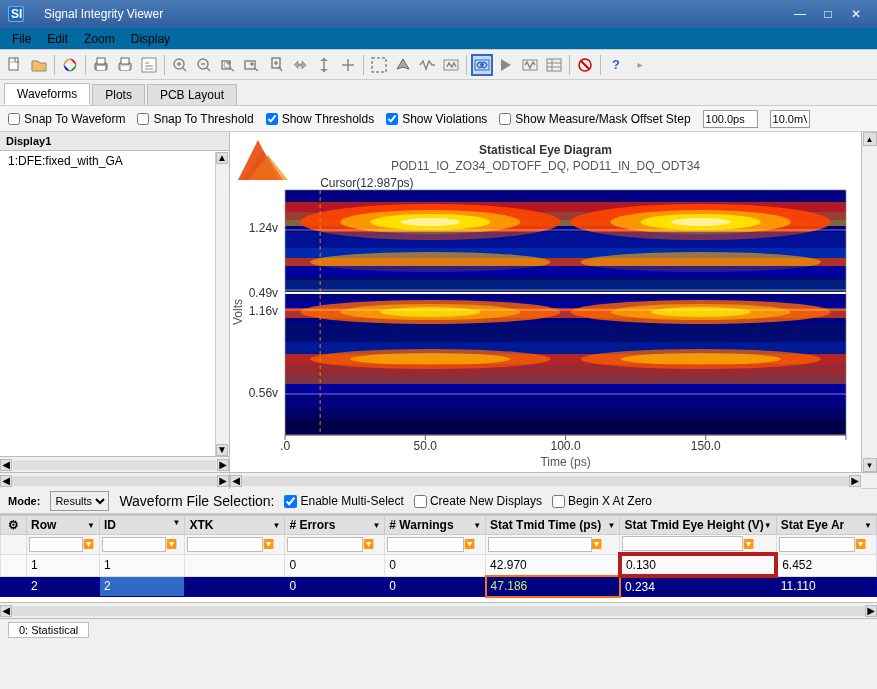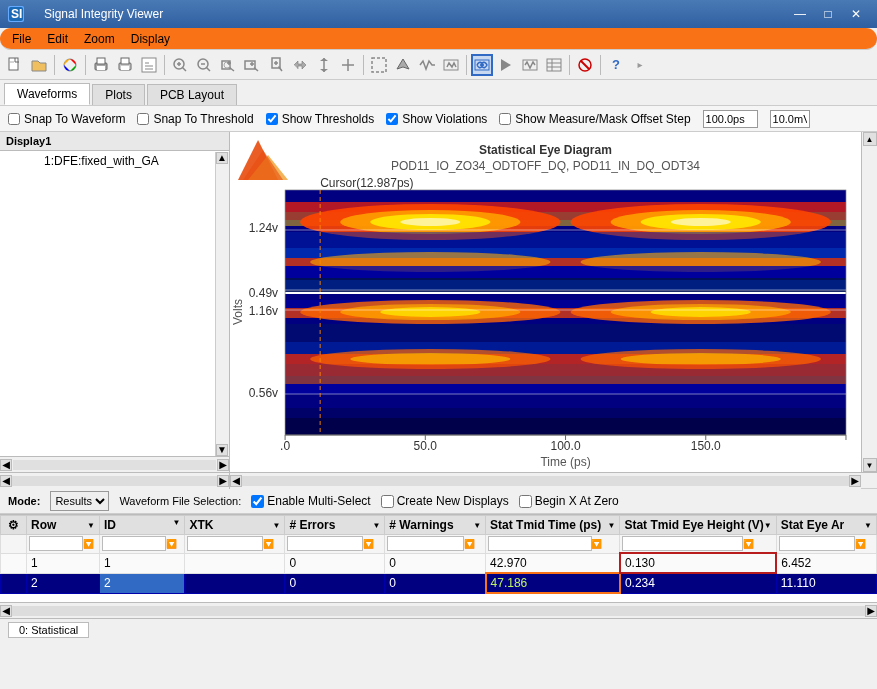--- a/index.html
+++ b/index.html
@@ -6,21 +6,21 @@
     body { background: #f0f0f0; width: 877px; height: 689px; overflow: hidden; }
     
     
     #title-bar { background: linear-gradient(to bottom, #4a7ab5, #2f5fa0); color: white; height: 28px; display: flex; align-items: center; padding: 0 8px; justify-content: space-between; }
     #title-bar-left { display: flex; align-items: center; gap: 20px; }
     #title-bar-icon { width: 16px; height: 16px; background: #66aaff; border-radius: 2px; display: flex; align-items: center; justify-content: center; font-size: 10px; }
     #title-bar-controls { display: flex; gap: 2px; }
     .title-btn { width: 26px; height: 20px; background: transparent; border: none; color: white; cursor: pointer; display: flex; align-items: center; justify-content: center; font-size: 12px; }
 
     
-    #menu-bar { background: #f97316; height: 22px; display: flex; align-items: center; padding: 0 4px; border-bottom: 1px solid #ccc; border-radius: 11px; }
+    #menu-bar { background: #0369a1; height: 22px; display: flex; align-items: center; padding: 0 4px; border-bottom: 1px solid #ccc; }
     .menu-item { padding: 2px 8px; cursor: pointer; font-size: 12px; }
 
     
     #toolbar { background: #f0f0f0; height: 30px; display: flex; align-items: center; padding: 2px 4px; border-bottom: 1px solid #ccc; gap: 2px; }
     .tb-btn { width: 22px; height: 22px; border: 1px solid transparent; background: transparent; cursor: pointer; display: flex; align-items: center; justify-content: center; font-size: 10px; color: #333; }
     .tb-separator { width: 1px; height: 20px; background: #bbb; margin: 0 2px; }
 
     
     #tab-bar { background: #f0f0f0; height: 26px; display: flex; align-items: flex-end; padding: 0 4px; border-bottom: 1px solid #ccc; }
     .tab { padding: 3px 12px; border: 1px solid #bbb; border-bottom: none; background: #e0e0e0; cursor: pointer; font-size: 12px; margin-right: 2px; }
@@ -33,41 +33,41 @@
     .offset-field { width: 55px; height: 18px; border: 1px solid #999; font-size: 11px; padding: 0 2px; background: white; }
     .offset-step { width: 40px; height: 18px; border: 1px solid #999; font-size: 11px; padding: 0 2px; background: white; }
 
     
     #main-content { display: flex; height: calc(689px - 28px - 22px - 30px - 26px - 26px - 26px - 130px - 22px); min-height: 320px; }
 
     
     #left-panel { width: 230px; border-right: 1px solid #bbb; background: white; display: flex; flex-direction: column; }
     #display-label { background: #e8e8e8; padding: 3px 6px; font-weight: bold; border-bottom: 1px solid #bbb; font-size: 11px; }
     #waveform-list { flex: 1; overflow-y: auto; }
-    .waveform-item { padding: 3px 8px; cursor: pointer; font-size: 11px; margin-left: 36px; }
+    .waveform-item { padding: 3px 8px; cursor: pointer; font-size: 11px; }
     .waveform-item.selected { background: #316ac5; color: white; }
 
     
     #chart-area { flex: 1; background: white; position: relative; overflow: hidden; }
 
     
     #right-scrollbar { width: 16px; background: #f0f0f0; border-left: 1px solid #bbb; display: flex; flex-direction: column; align-items: center; }
     .scroll-arrow { width: 14px; height: 14px; background: #e0e0e0; border: 1px solid #bbb; display: flex; align-items: center; justify-content: center; cursor: pointer; font-size: 8px; }
 
     
     #chart-svg { width: 100%; height: 100%; }
 
     
     #h-scrollbar { height: 16px; background: #f0f0f0; border-top: 1px solid #bbb; display: flex; align-items: center; }
 
     
     #mode-bar { background: #f0f0f0; height: 26px; display: flex; align-items: center; padding: 0 8px; border-top: 1px solid #ccc; border-bottom: 1px solid #ccc; gap: 10px; }
     .mode-label { font-size: 11px; font-weight: bold; }
     .mode-select { height: 20px; font-size: 11px; border: 1px solid #999; }
-    .wf-select-label { font-size: 11px; }
+    .wf-select-label { font-size: 14px; }
     .mode-checkbox { display: flex; align-items: center; gap: 3px; font-size: 11px; }
 
     
     #data-table-container { height: 104px; background: white; border-top: 1px solid #bbb; overflow: hidden; display: flex; flex-direction: column; }
     #data-table-wrapper { flex: 1; overflow-x: auto; overflow-y: auto; }
     table { width: 100%; border-collapse: collapse; font-size: 11px; }
     thead th { background: #e8e8e8; border: 1px solid #ccc; padding: 2px 4px; text-align: left; white-space: nowrap; position: sticky; top: 0; }
     tbody td { border: 1px solid #e0e0e0; padding: 2px 4px; white-space: nowrap; }
     tbody tr:nth-child(odd) { background: #fafafa; }
     #table-hscroll { height: 16px; background: #f0f0f0; border-top: 1px solid #bbb; }
@@ -597,21 +597,21 @@
       <tbody>
 
         <tr style="background:#fafafa;">
           <td style="border:1px solid #e0e0e0; padding:2px 4px;"></td>
           <td style="border:1px solid #e0e0e0; padding:2px 4px;">1</td>
           <td style="border:1px solid #e0e0e0; padding:2px 4px;">1</td>
           <td style="border:1px solid #e0e0e0; padding:2px 4px;"></td>
           <td style="border:1px solid #e0e0e0; padding:2px 4px;">0</td>
           <td style="border:1px solid #e0e0e0; padding:2px 4px;">0</td>
           <td style="border:1px solid #e0e0e0; padding:2px 4px;">42.970</td>
-          <td style="border:2px solid #b91c1c; padding:2px 4px;">0.130</td>
+          <td style="border:4px solid #b91c1c; padding:2px 4px;">0.130</td>
           <td style="border:1px solid #e0e0e0; padding:2px 4px;">6.452</td>
         </tr>
 
         <tr style="background:#000080; color:white;">
           <td style="border:1px solid #0000aa; padding:2px 4px;"></td>
           <td style="border:1px solid #0000aa; padding:2px 4px; color:white;">2</td>
           <td style="border:1px solid #0000aa; padding:2px 4px; background:#316ac5; color:white;">2</td>
           <td style="border:1px solid #0000aa; padding:2px 4px; color:white;"></td>
           <td style="border:1px solid #0000aa; padding:2px 4px; color:white;">0</td>
           <td style="border:1px solid #0000aa; padding:2px 4px; color:white;">0</td>

